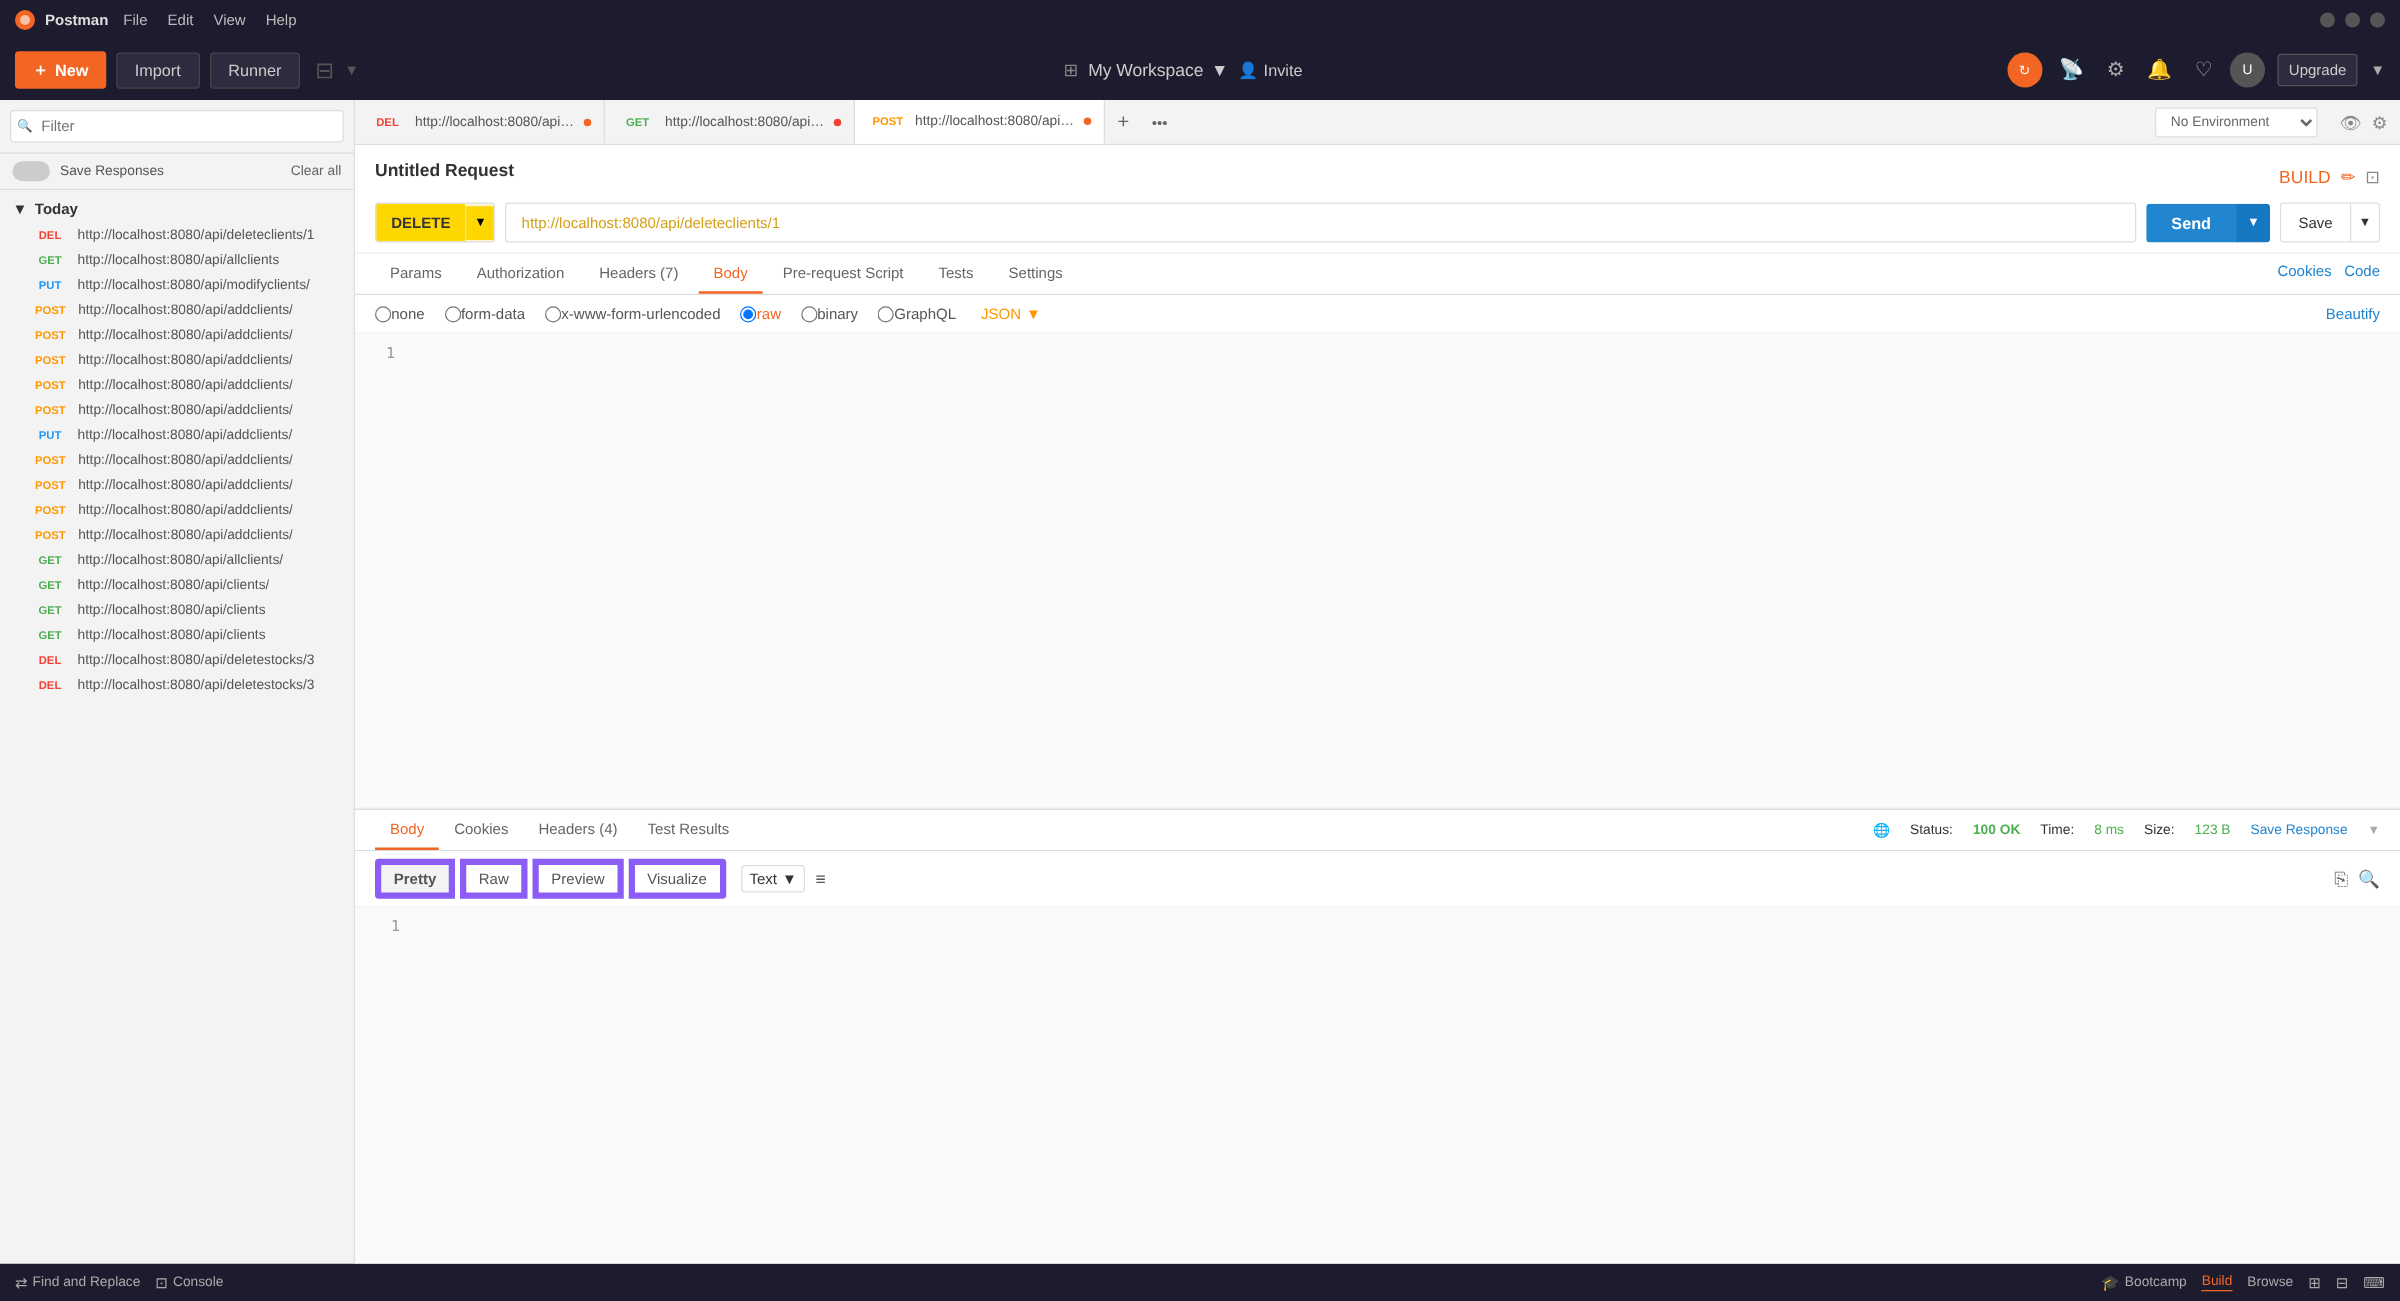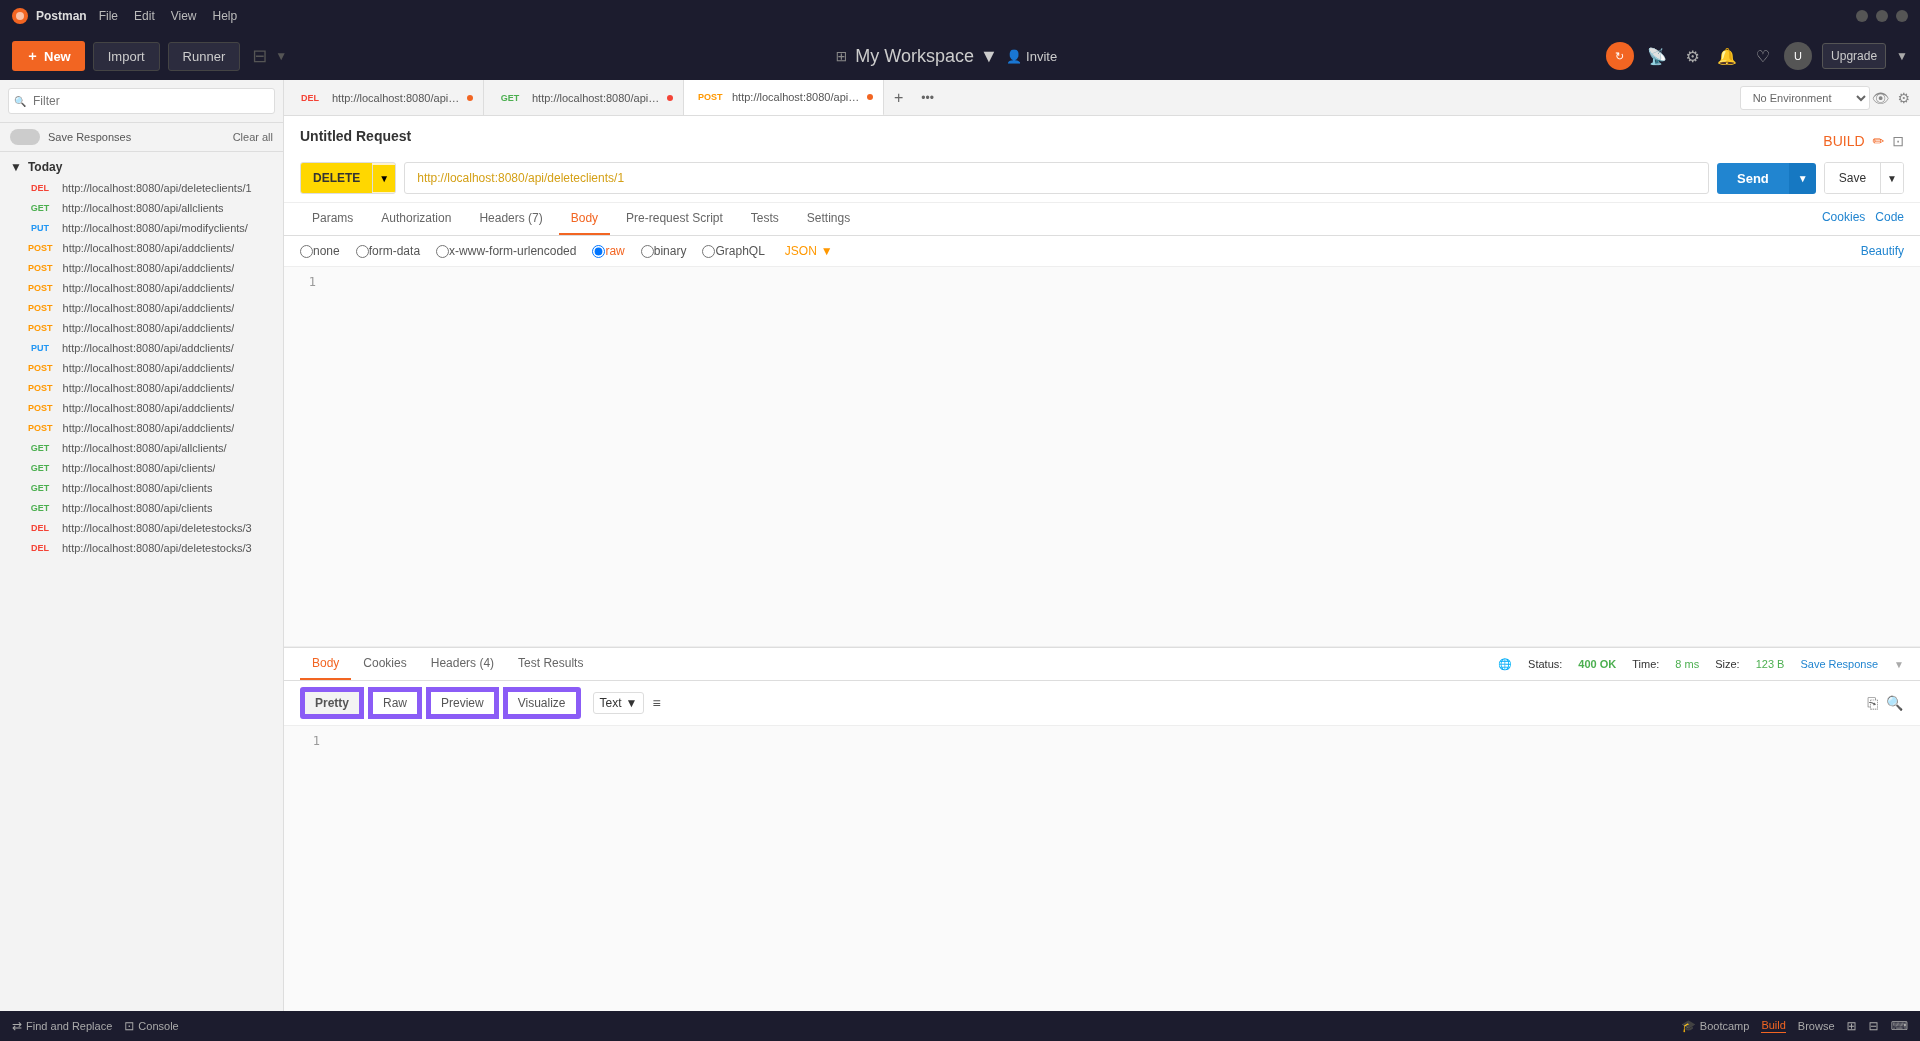--- a/index.html
+++ b/index.html
@@ -58,21 +58,21 @@
       flex: 1;
       display: flex;
       justify-content: center;
       align-items: center;
       gap: 8px;
     }
     .workspace-btn {
       background: transparent;
       color: #ccc;
       border: none;
-      font-size: 18px;
+      font-size: 14px;
       cursor: pointer;
       display: flex;
       align-items: center;
       gap: 6px;
     }
     .invite-btn {
       background: transparent;
       color: #ccc;
       border: none;
       font-size: 13px;
@@ -274,21 +274,21 @@
     }
     .tab-dot { width: 6px; height: 6px; border-radius: 50%; flex-shrink: 0; }
     .dot-orange { background: #f26522; }
     .dot-red { background: #f44336; }
     .tabs-add { padding: 0 10px; color: #666; cursor: pointer; font-size: 16px; }
     .tabs-more { padding: 0 8px; color: #666; cursor: pointer; font-size: 12px; }
     .env-selector {
       margin-left: auto;
       display: flex;
       align-items: center;
-      gap: 0;
+      gap: 16px;
       padding-right: 8px;
     }
     .env-dropdown {
       border: 1px solid #ddd;
       border-radius: 3px;
       padding: 4px 8px;
       font-size: 11px;
       background: white;
       cursor: pointer;
       min-width: 130px;
@@ -876,21 +876,21 @@
 
     <div class="response-area">
       <div class="response-tabs-bar">
         <div class="resp-tab active">Body</div>
         <div class="resp-tab">Cookies</div>
         <div class="resp-tab">Headers (4)</div>
         <div class="resp-tab">Test Results</div>
         <div class="response-status">
           <span>🌐</span>
           <span>Status:</span>
-          <span class="status-ok">400 OK</span>
+          <span class="status-ok">100 OK</span>
           <span>Time:</span>
           <span class="status-time">8 ms</span>
           <span>Size:</span>
           <span class="status-size">123 B</span>
           <button class="save-response-btn">Save Response</button>
           <span style="color:#aaa;font-size:10px;">▼</span>
         </div>
       </div>
 
       <div class="response-body-toolbar">

